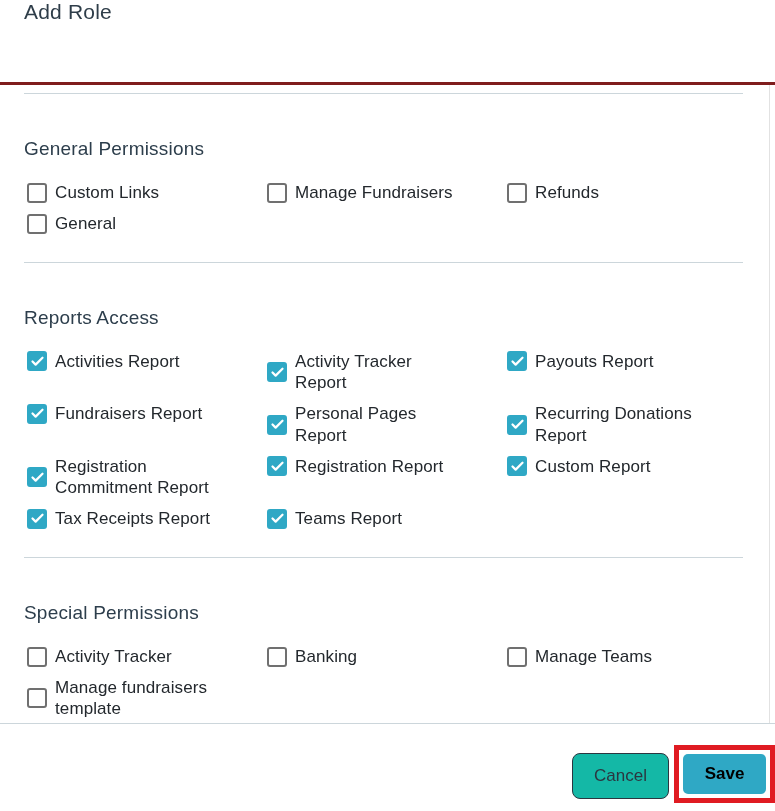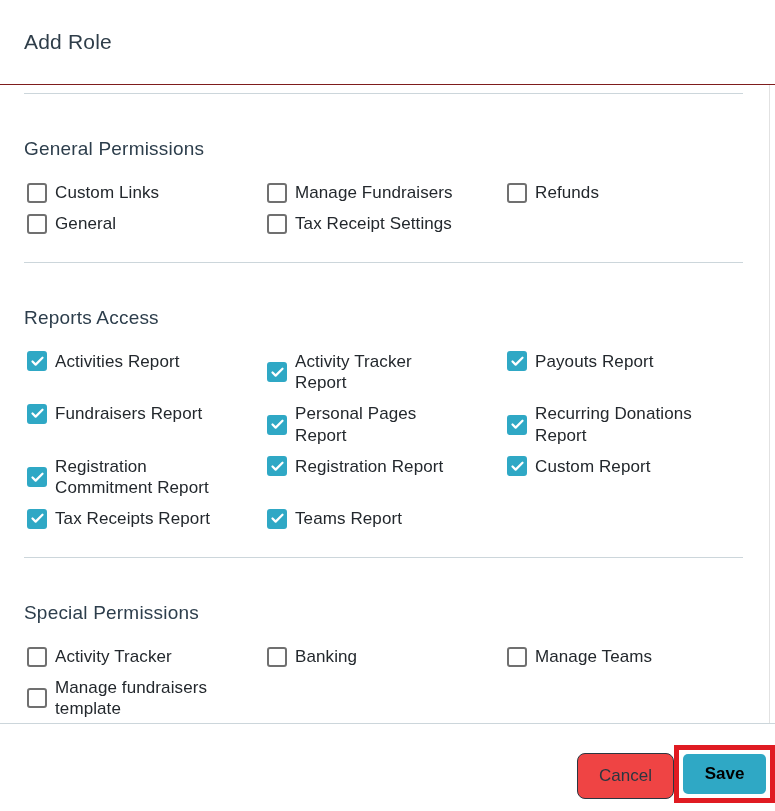--- a/index.html
+++ b/index.html
@@ -7,23 +7,23 @@
   body {
     font-family: "Liberation Sans", sans-serif;
     width:775px; height:811px; overflow:hidden;
     color:#23282d;
   }
   .modal { width:775px; height:811px; background:#fff; display:flex; flex-direction:column; position:relative; }
 
   
   .modal-header {
     height:85px; flex:0 0 85px;
-    display:flex; align-items:center;
+    display:flex; align-items:flex-start;
     padding-left:24px;
-    border-bottom:1px solid #7f1d1d;
+    border-bottom:3px solid #7f1d1d;
   }
   .modal-title { font-size:21px; color:#2e3d49; font-weight:400; letter-spacing:.2px; }
 
   
   .modal-body {
     flex:1 1 auto;
     padding:8px 32px 0 24px;
     position:relative;
     overflow:hidden;
   }
@@ -58,23 +58,23 @@
   }
 
   
   .modal-footer {
     flex:0 0 88px; height:88px;
     border-top:1px solid #ccd6db;
     display:flex; justify-content:flex-end; align-items:flex-start;
     background:#fff;
   }
   .cancel-button {
-    margin-top:29px; 
+    margin-top:29px; margin-right:5px;
     width:97px; height:46px;
-    background:#ef4444; border:1.5px solid #2b3640; border-radius:8px;
+    background:#14b8a6; border:1.5px solid #2b3640; border-radius:8px;
     font-family:"Liberation Sans", sans-serif;
     font-size:17px; color:#2b3640; cursor:pointer;
   }
   .annotation-box {
     margin-top:21px;
     border:5px solid #e01b22;
     padding:4px;
     background:#fff;
   }
   .save-button {
@@ -120,26 +120,20 @@
     <span class="cb-label">Refunds</span>
   </div>
 
   <div class="cb-item">
     <span class="checkbox">
       
     </span>
     <span class="cb-label">General</span>
   </div>
 
-  <div class="cb-item">
-    <span class="checkbox">
-      
-    </span>
-    <span class="cb-label">Tax Receipt Settings</span>
-  </div>
 </div>
   </div>
 
   <div class="perm-section">
     <div class="section-title">Reports Access</div>
     <div class="section-grid">
   <div class="cb-item">
     <span class="checkbox checked" style="background: rgb(47, 168, 197);">
       <svg viewBox="0 0 24 24">
         <polyline points="20 6 9 17 4 12" fill="none" stroke="#ffffff" stroke-width="3.6" stroke-linecap="round" stroke-linejoin="round"></polyline>

